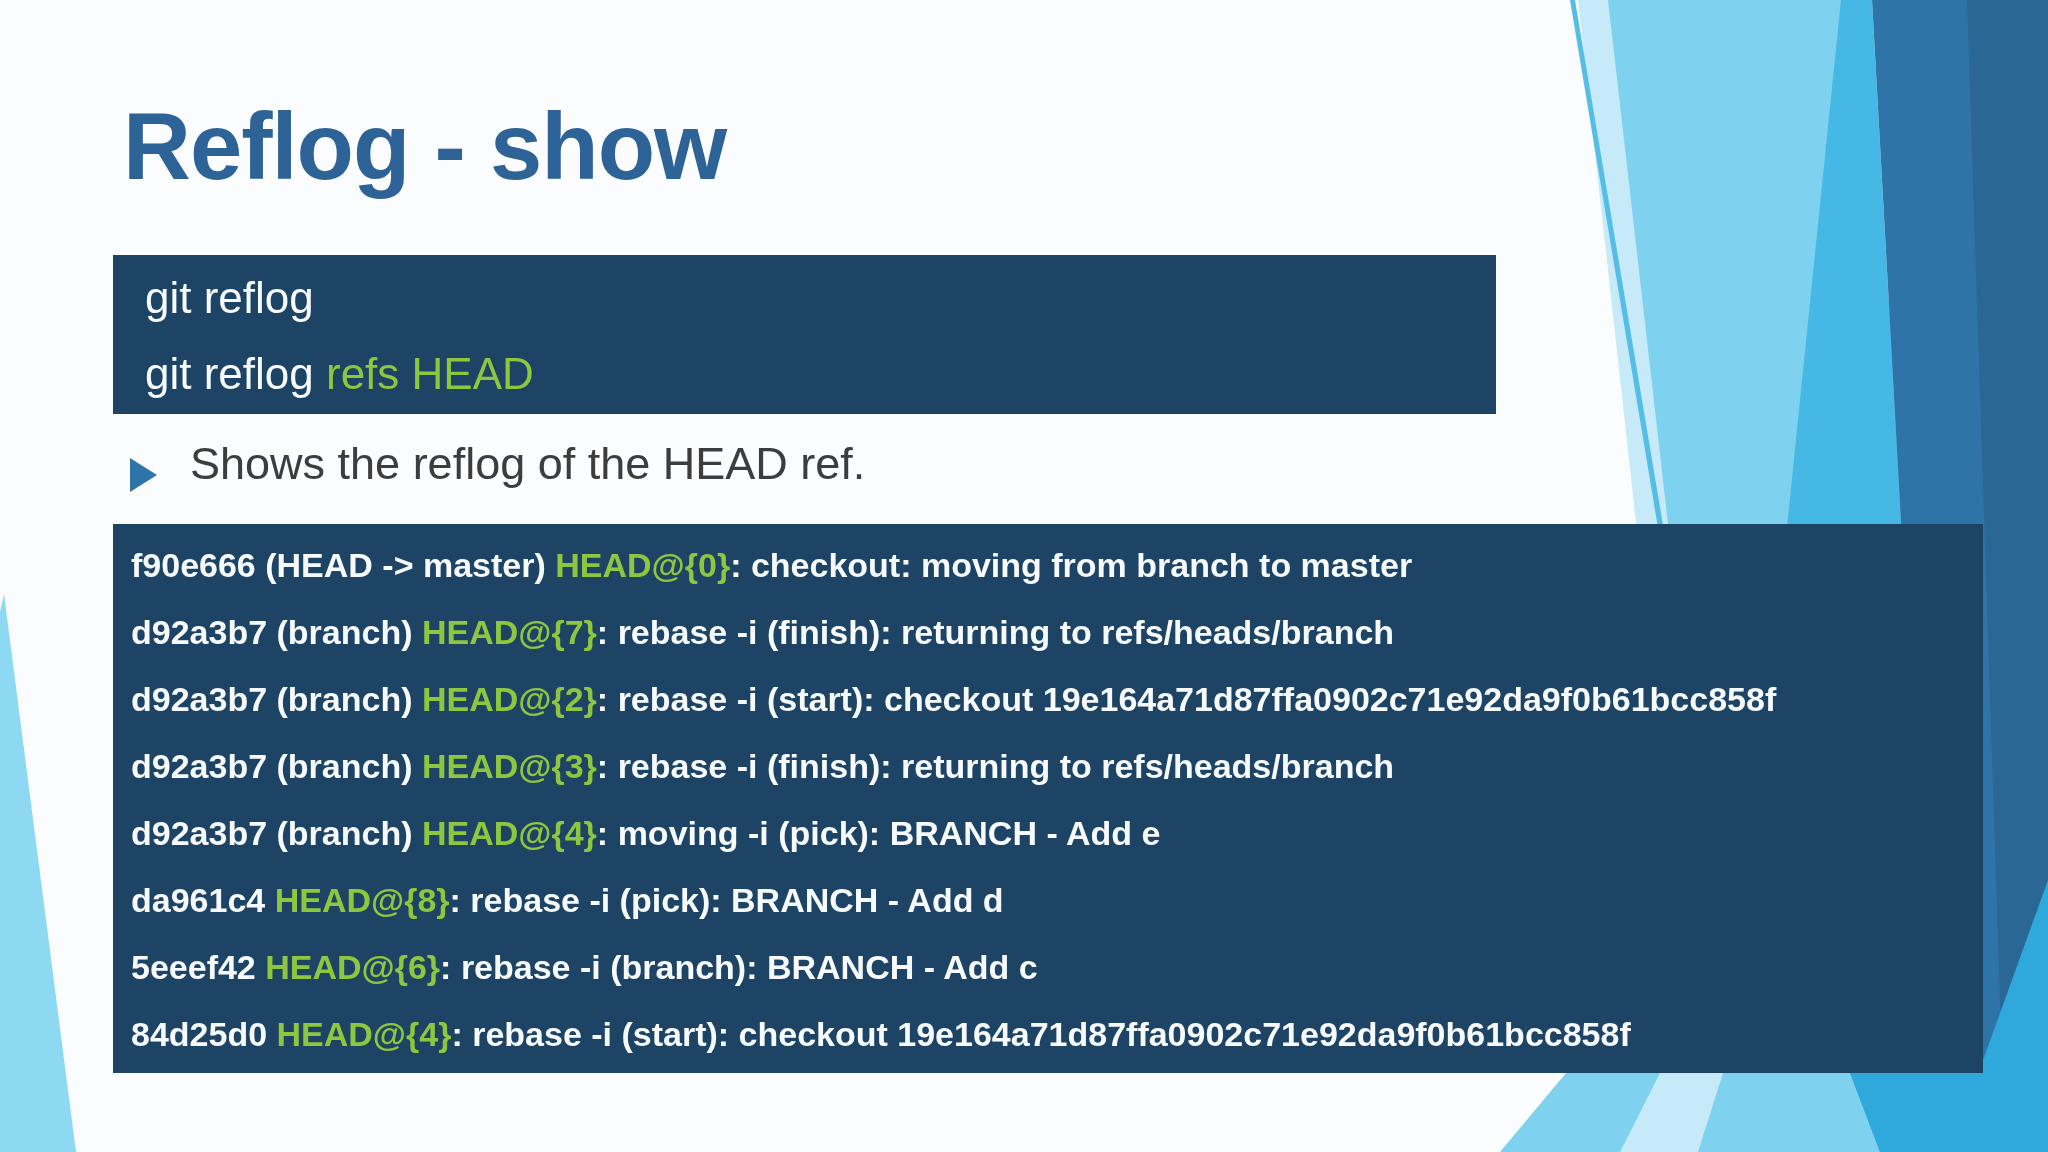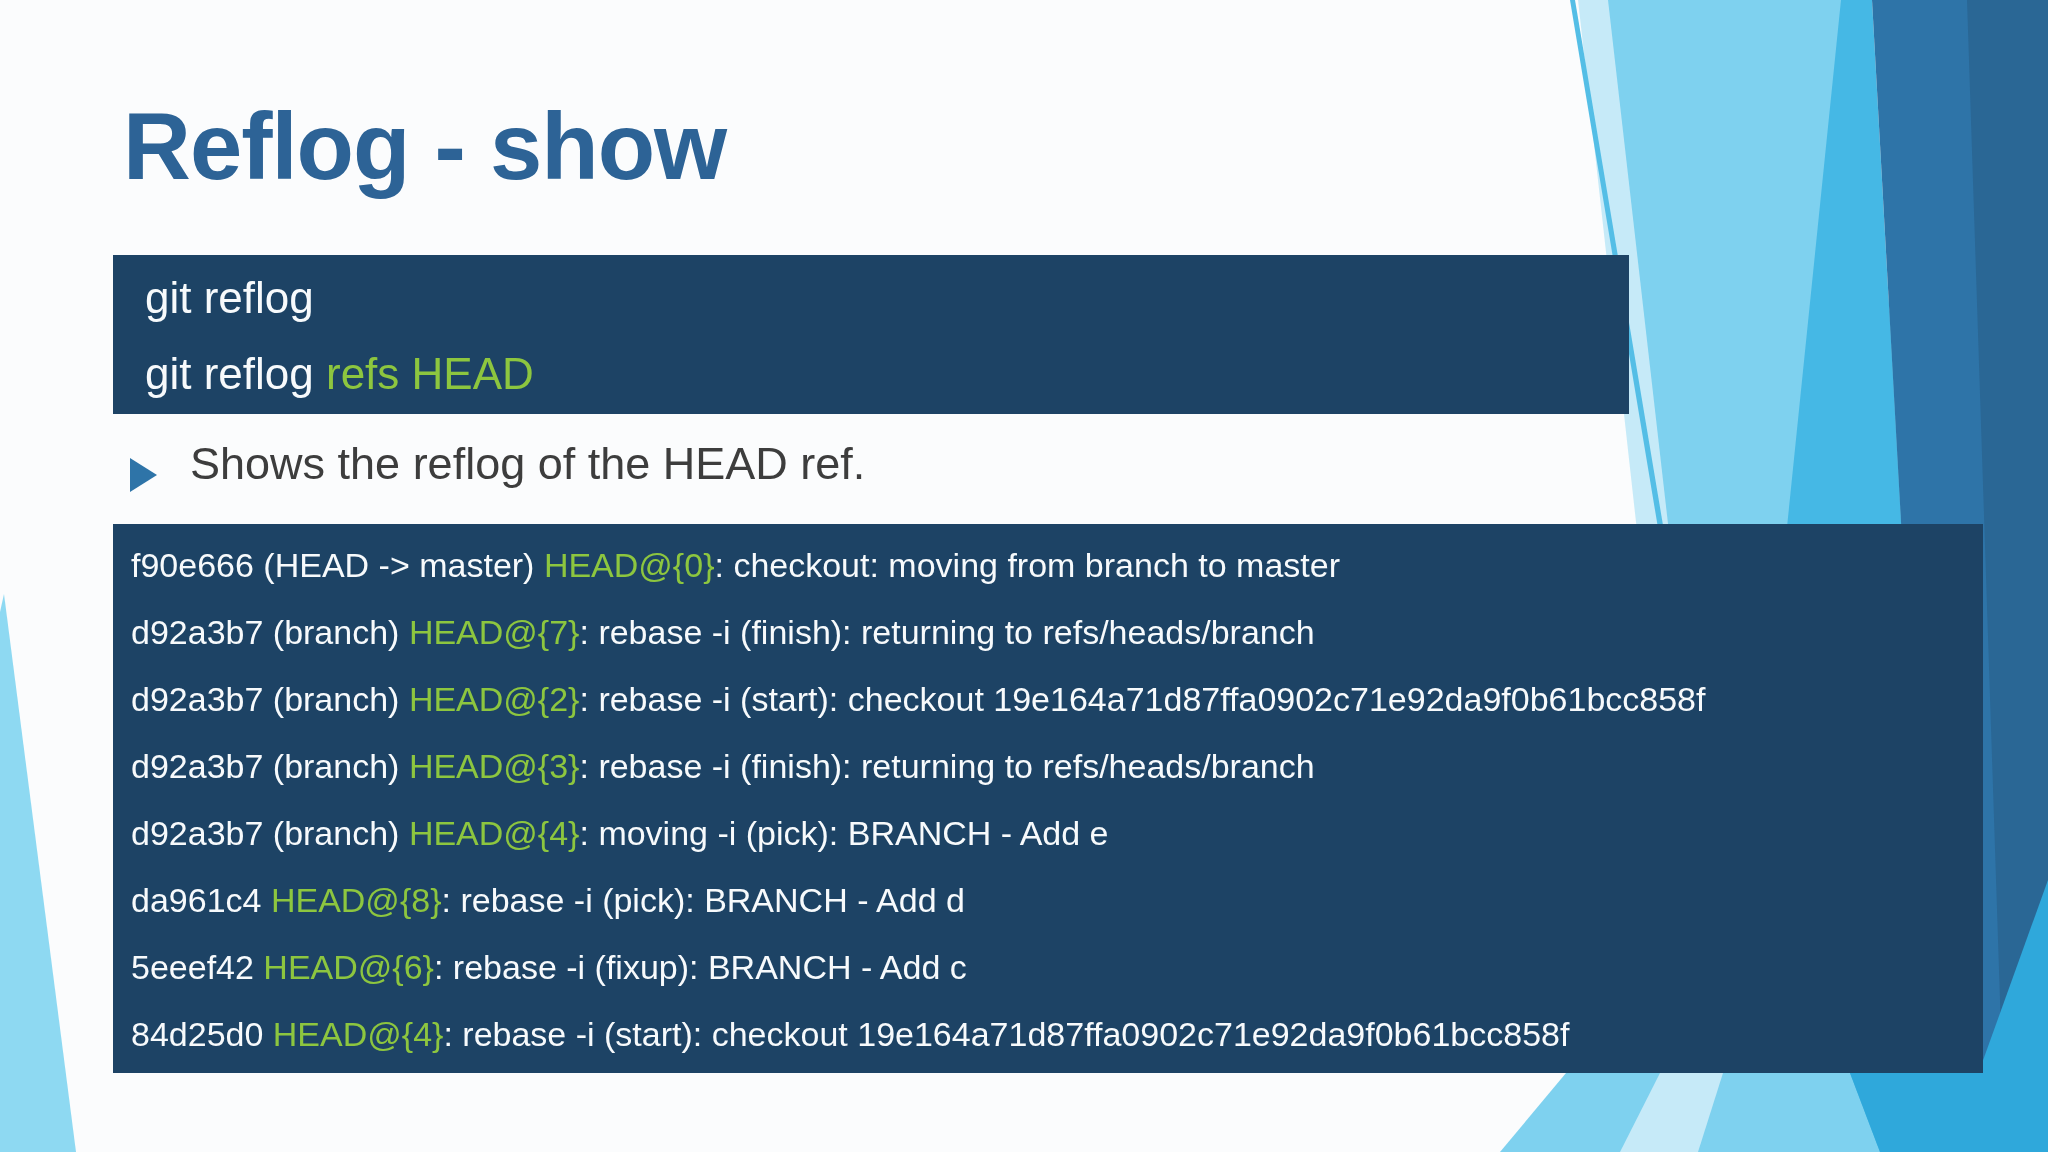--- a/index.html
+++ b/index.html
@@ -32,21 +32,21 @@
     position:absolute;left:123px;top:88px;
     font-size:94px;line-height:1.25;
     color:var(--title-blue);
     letter-spacing:-1px;
     white-space:nowrap;
     font-weight:bold;
   }
 
   .code-box{
     position:absolute;left:113px;top:255px;
-    width:1516px;height:159px;
+    width:1383px;height:159px;
     background:var(--code-bg);
     padding:5px 0 0 32px;
     box-sizing:border-box;
   }
   .code-box .code-line{
     font-size:44px;line-height:76px;
     color:var(--code-text);
     white-space:nowrap;
   }
 
@@ -65,20 +65,21 @@
     font-size:45px;color:var(--body-text);
     line-height:56px;white-space:nowrap;
   }
 
   .reflog-box{
     position:absolute;left:113px;top:524px;
     width:1870px;height:549px;
     background:var(--code-bg);
     padding:8px 0 12px 18px;
     box-sizing:border-box;
+    font-weight:bold;
   }
   .reflog-box .code-line{
     font-size:34px;line-height:67px;
     color:var(--code-text);
     white-space:nowrap;
   }
   .hl{color:var(--accent-green);}
 </style>
 </head>
 <body>
@@ -116,18 +117,18 @@
       <span class="bullet-text">Shows the reflog of the HEAD ref.</span>
     </div>
 
     <div class="reflog-box">
         <div class="code-line"><span>f90e666 (HEAD -&gt; master) </span><span class="hl">HEAD@{0}</span><span>: checkout: moving from branch to master</span></div>
         <div class="code-line"><span>d92a3b7 (branch) </span><span class="hl">HEAD@{7}</span><span>: rebase -i (finish): returning to refs/heads/branch</span></div>
         <div class="code-line"><span>d92a3b7 (branch) </span><span class="hl">HEAD@{2}</span><span>: rebase -i (start): checkout 19e164a71d87ffa0902c71e92da9f0b61bcc858f</span></div>
         <div class="code-line"><span>d92a3b7 (branch) </span><span class="hl">HEAD@{3}</span><span>: rebase -i (finish): returning to refs/heads/branch</span></div>
         <div class="code-line"><span>d92a3b7 (branch) </span><span class="hl">HEAD@{4}</span><span>: moving -i (pick): BRANCH - Add e</span></div>
         <div class="code-line"><span>da961c4 </span><span class="hl">HEAD@{8}</span><span>: rebase -i (pick): BRANCH - Add d</span></div>
-        <div class="code-line"><span>5eeef42 </span><span class="hl">HEAD@{6}</span><span>: rebase -i (fixup): BRANCH - Add c</span></div>
+        <div class="code-line"><span>5eeef42 </span><span class="hl">HEAD@{6}</span><span>: rebase -i (branch): BRANCH - Add c</span></div>
         <div class="code-line"><span>84d25d0 </span><span class="hl">HEAD@{4}</span><span>: rebase -i (start): checkout 19e164a71d87ffa0902c71e92da9f0b61bcc858f</span></div>
       </div>
 
   </div>
 </div>
 
 </body></html>

